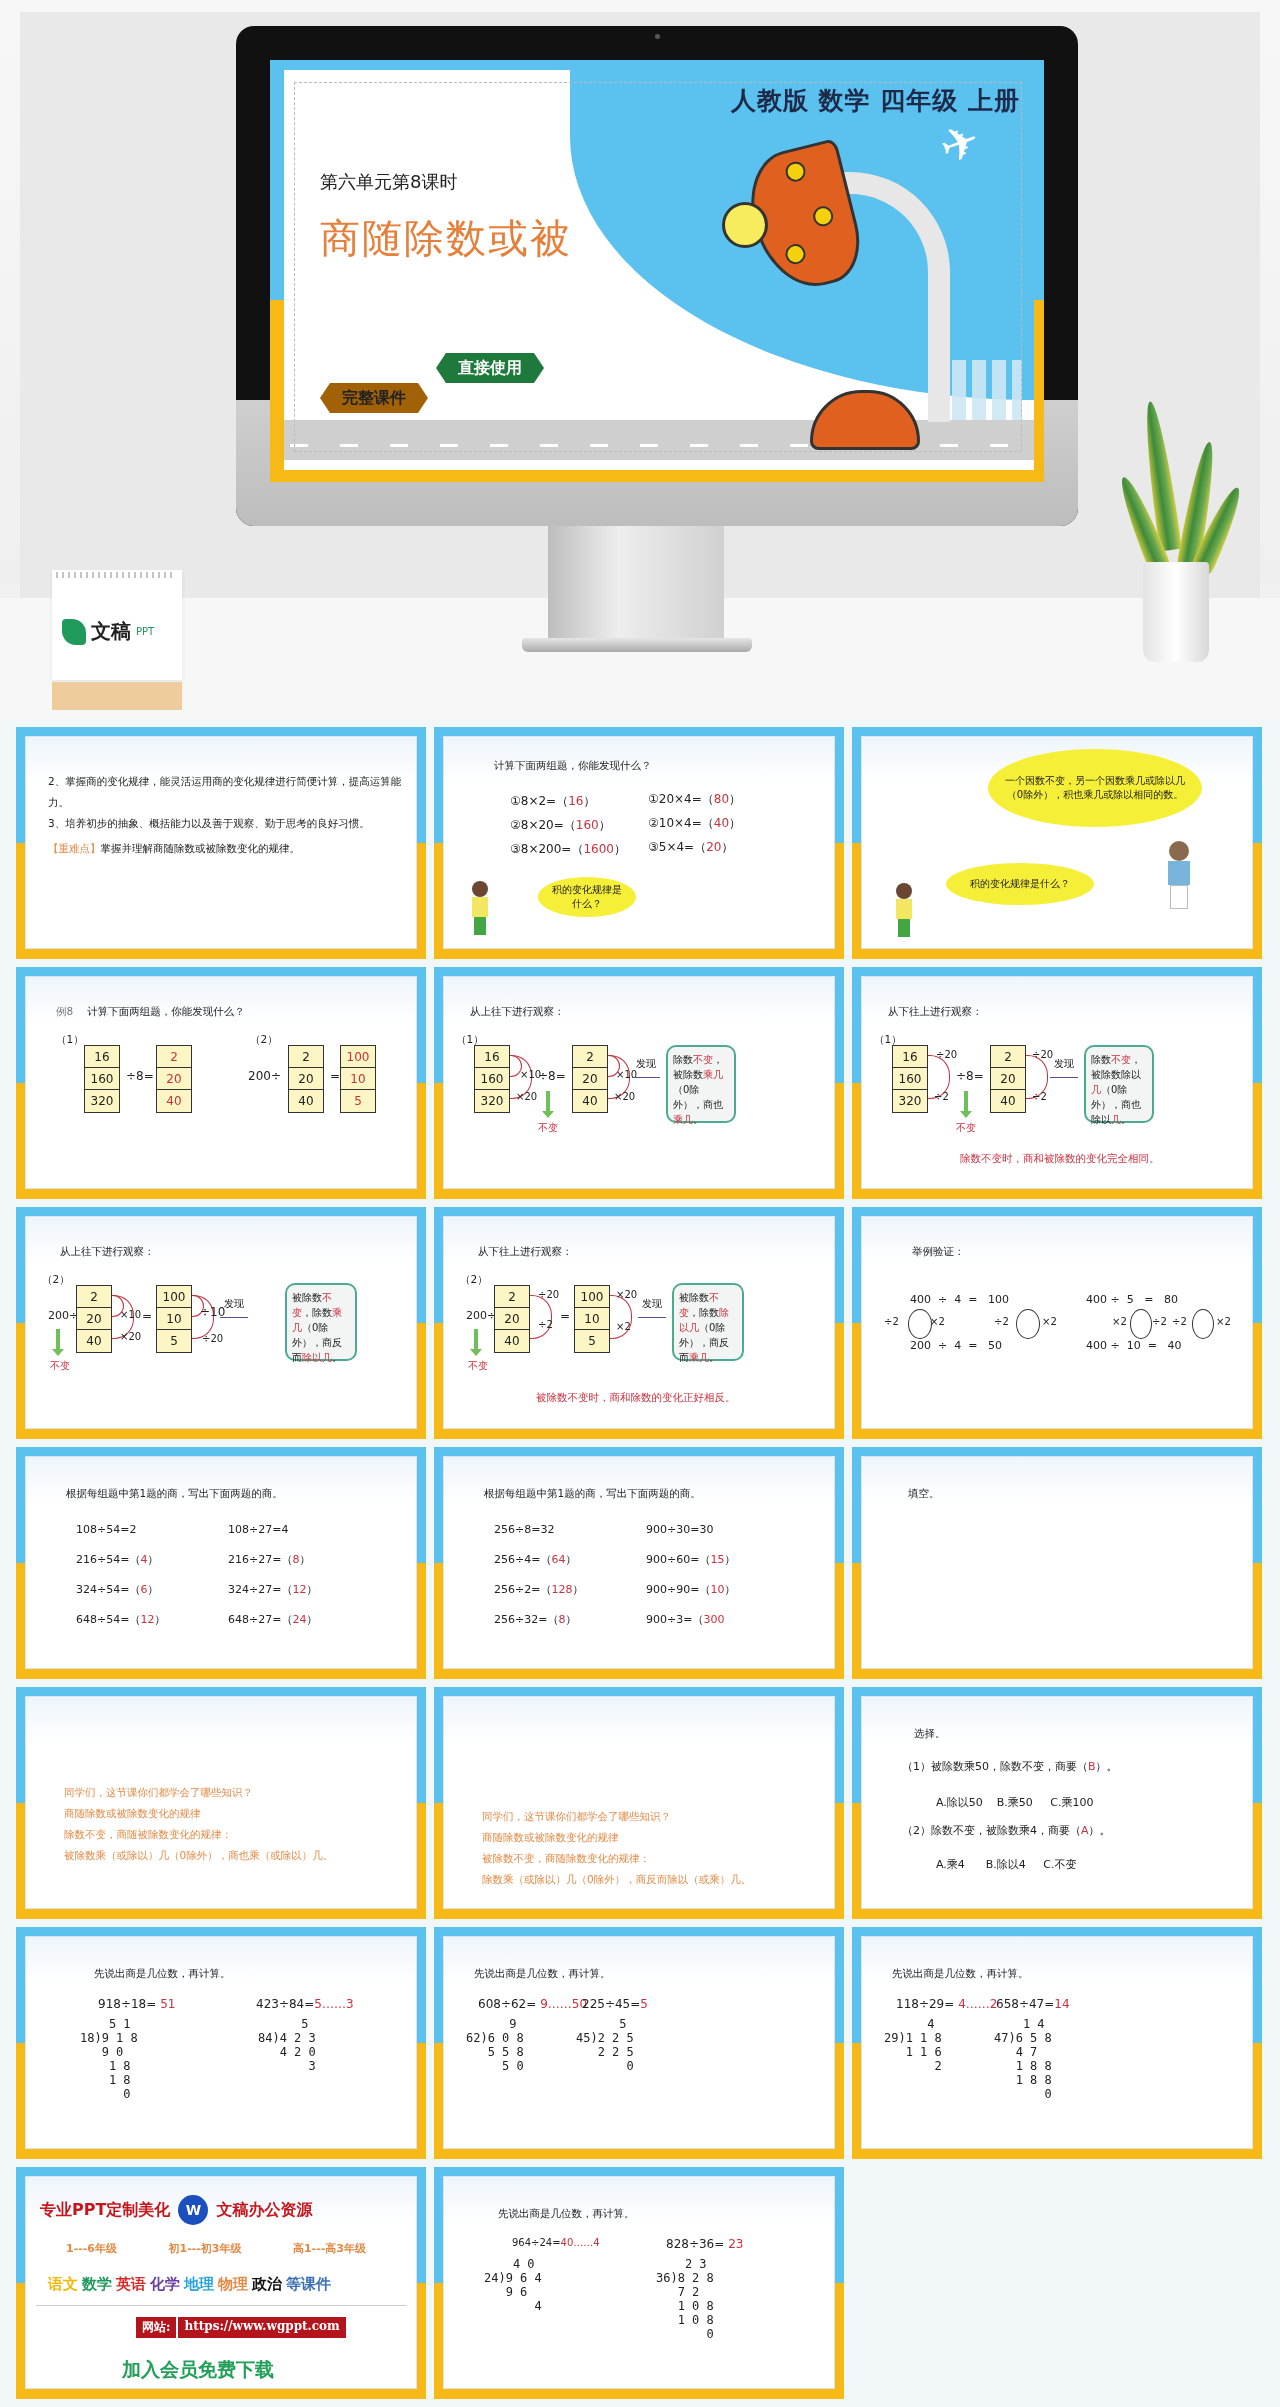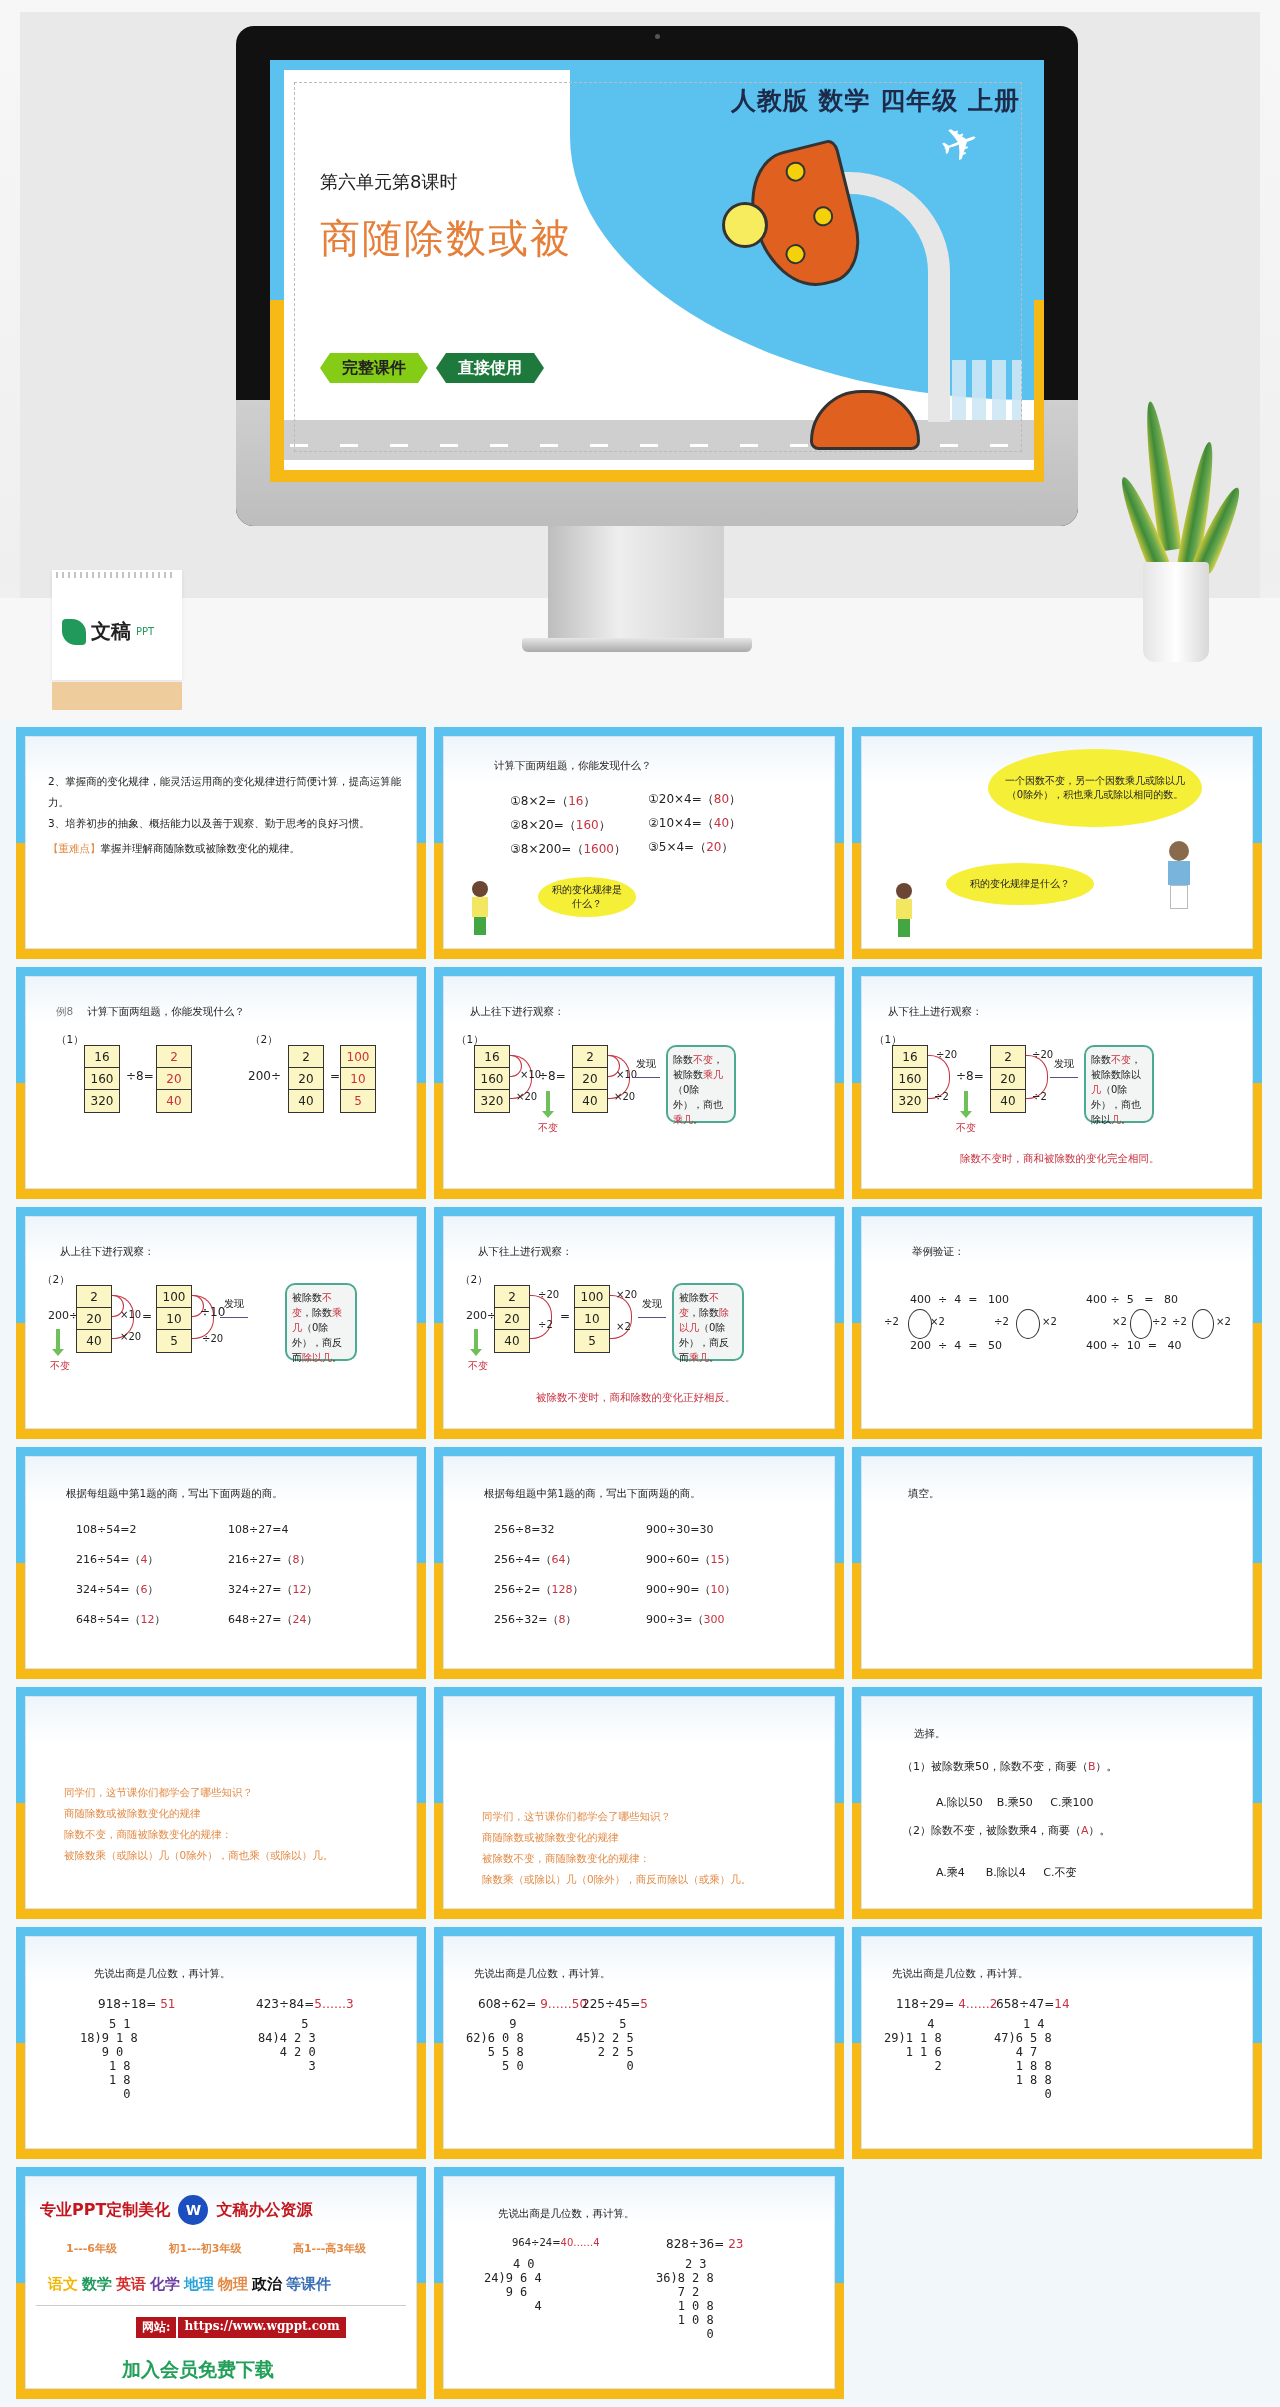--- a/index.html
+++ b/index.html
@@ -20,21 +20,21 @@
   .scr-yellow { position: absolute; left: 0; top: 240px; width: 774px; height: 182px; background: #f7b916; }
   .scr-white { position: absolute; left: 14px; top: 10px; width: 750px; height: 400px; background: #fff; }
   .scr-blue-curve { position: absolute; left: 300px; top: 10px; width: 464px; height: 330px; background: #5bc1ee; border-bottom-left-radius: 100% 80%; }
   .scr-road { position: absolute; left: 14px; top: 360px; width: 750px; height: 40px; background: #cfcfcf; }
   .scr-road-dash { position: absolute; left: 20px; top: 384px; width: 740px; height: 3px; background: repeating-linear-gradient(90deg, #fff 0 18px, transparent 18px 50px); }
   .scr-dotframe { position: absolute; left: 24px; top: 22px; width: 728px; height: 370px; border: 1px dashed #bbb; }
   .scr-edition { position: absolute; right: 24px; top: 24px; font-size: 25px; color: #1d2a4a; font-weight: bold; letter-spacing: 1px; }
   .scr-unit { position: absolute; left: 50px; top: 110px; font-size: 18px; color: #222; }
   .scr-title { position: absolute; left: 50px; top: 150px; font-size: 40px; line-height: 56px; color: #e57f39; letter-spacing: 2px; }
   .scr-btn { position: absolute; top: 293px; height: 30px; line-height: 30px; padding: 0 22px; font-size: 16px; font-weight: bold; clip-path: polygon(10px 0, calc(100% - 10px) 0, 100% 50%, calc(100% - 10px) 100%, 10px 100%, 0 50%); }
-  .scr-btn.b1 { left: 50px; background: #84cc16; color: #222; }
+  .scr-btn.b1 { left: 50px; background: #a16207; color: #222; margin-top: 30px; }
   .scr-btn.b2 { left: 166px; background: #1d7a3c; color: #fff; }
   .lamp-shade { position: absolute; left: 484px; top: 88px; width: 100px; height: 140px; background: #e0611f; border-radius: 50% 10% 40% 60%; transform: rotate(-14deg); border: 3px solid #333; }
   .lamp-dot { position: absolute; width: 20px; height: 20px; background: #f5d10c; border-radius: 50%; border: 2px solid #333; }
   .lamp-bulb { position: absolute; left: 452px; top: 142px; width: 46px; height: 46px; background: #f7ec5d; border-radius: 50%; border: 3px solid #333; }
   .lamp-neck { position: absolute; left: 560px; top: 112px; width: 120px; height: 250px; border: 22px solid #e7e7e7; border-left: none; border-bottom: none; border-radius: 0 100px 0 0; outline: 0; }
   .lamp-base { position: absolute; left: 540px; top: 330px; width: 110px; height: 60px; background: #e0611f; border-radius: 60px 60px 10px 10px; border: 3px solid #333; }
   .plane { position: absolute; left: 670px; top: 70px; width: 60px; height: 20px; color: #fff; font-size: 46px; line-height: 20px; transform: rotate(-20deg); }
   .city { position: absolute; left: 662px; top: 300px; width: 90px; height: 60px; background: repeating-linear-gradient(90deg, #cde7f4 0 14px, transparent 14px 20px); opacity: .9; }
 
   .calendar { position: absolute; left: 52px; top: 570px; width: 130px; height: 110px; background: #fff; box-shadow: 0 2px 4px rgba(0,0,0,.08); }
@@ -432,21 +432,21 @@
     </div>
   </div>
 </div>
 
 <div class="slide c2 r4">
   <div class="slide-inner">
     <div class="abs" style="left:52px;top:30px;">选择。</div>
     <div class="abs" style="left:40px;top:62px;font-size:11px;"><span>（1）被除数乘50，除数不变，商要（</span><span class="red">B</span><span>）。</span></div>
     <div class="abs" style="left:74px;top:98px;font-size:11px;white-space:pre;">A.除以50    B.乘50     C.乘100</div>
     <div class="abs" style="left:40px;top:126px;font-size:11px;"><span>（2）除数不变，被除数乘4，商要（</span><span class="red">A</span><span>）。</span></div>
-    <div class="abs" style="left:74px;top:160px;font-size:11px;white-space:pre;margin-top:8px;">A.乘4      B.除以4     C.不变</div>
+    <div class="abs" style="left:74px;top:160px;font-size:11px;white-space:pre;">A.乘4      B.除以4     C.不变</div>
   </div>
 </div>
 
 <div class="slide c0 r5">
   <div class="slide-inner">
     <div class="abs" style="left:68px;top:30px;">先说出商是几位数，再计算。</div>
     <div class="abs" style="left:72px;top:60px;font-size:12px;"><span>918÷18=</span> <span class="red">51</span></div>
     <div class="longdiv" style="left:54px;top:80px;">    5 1
 18)9 1 8
    9 0

